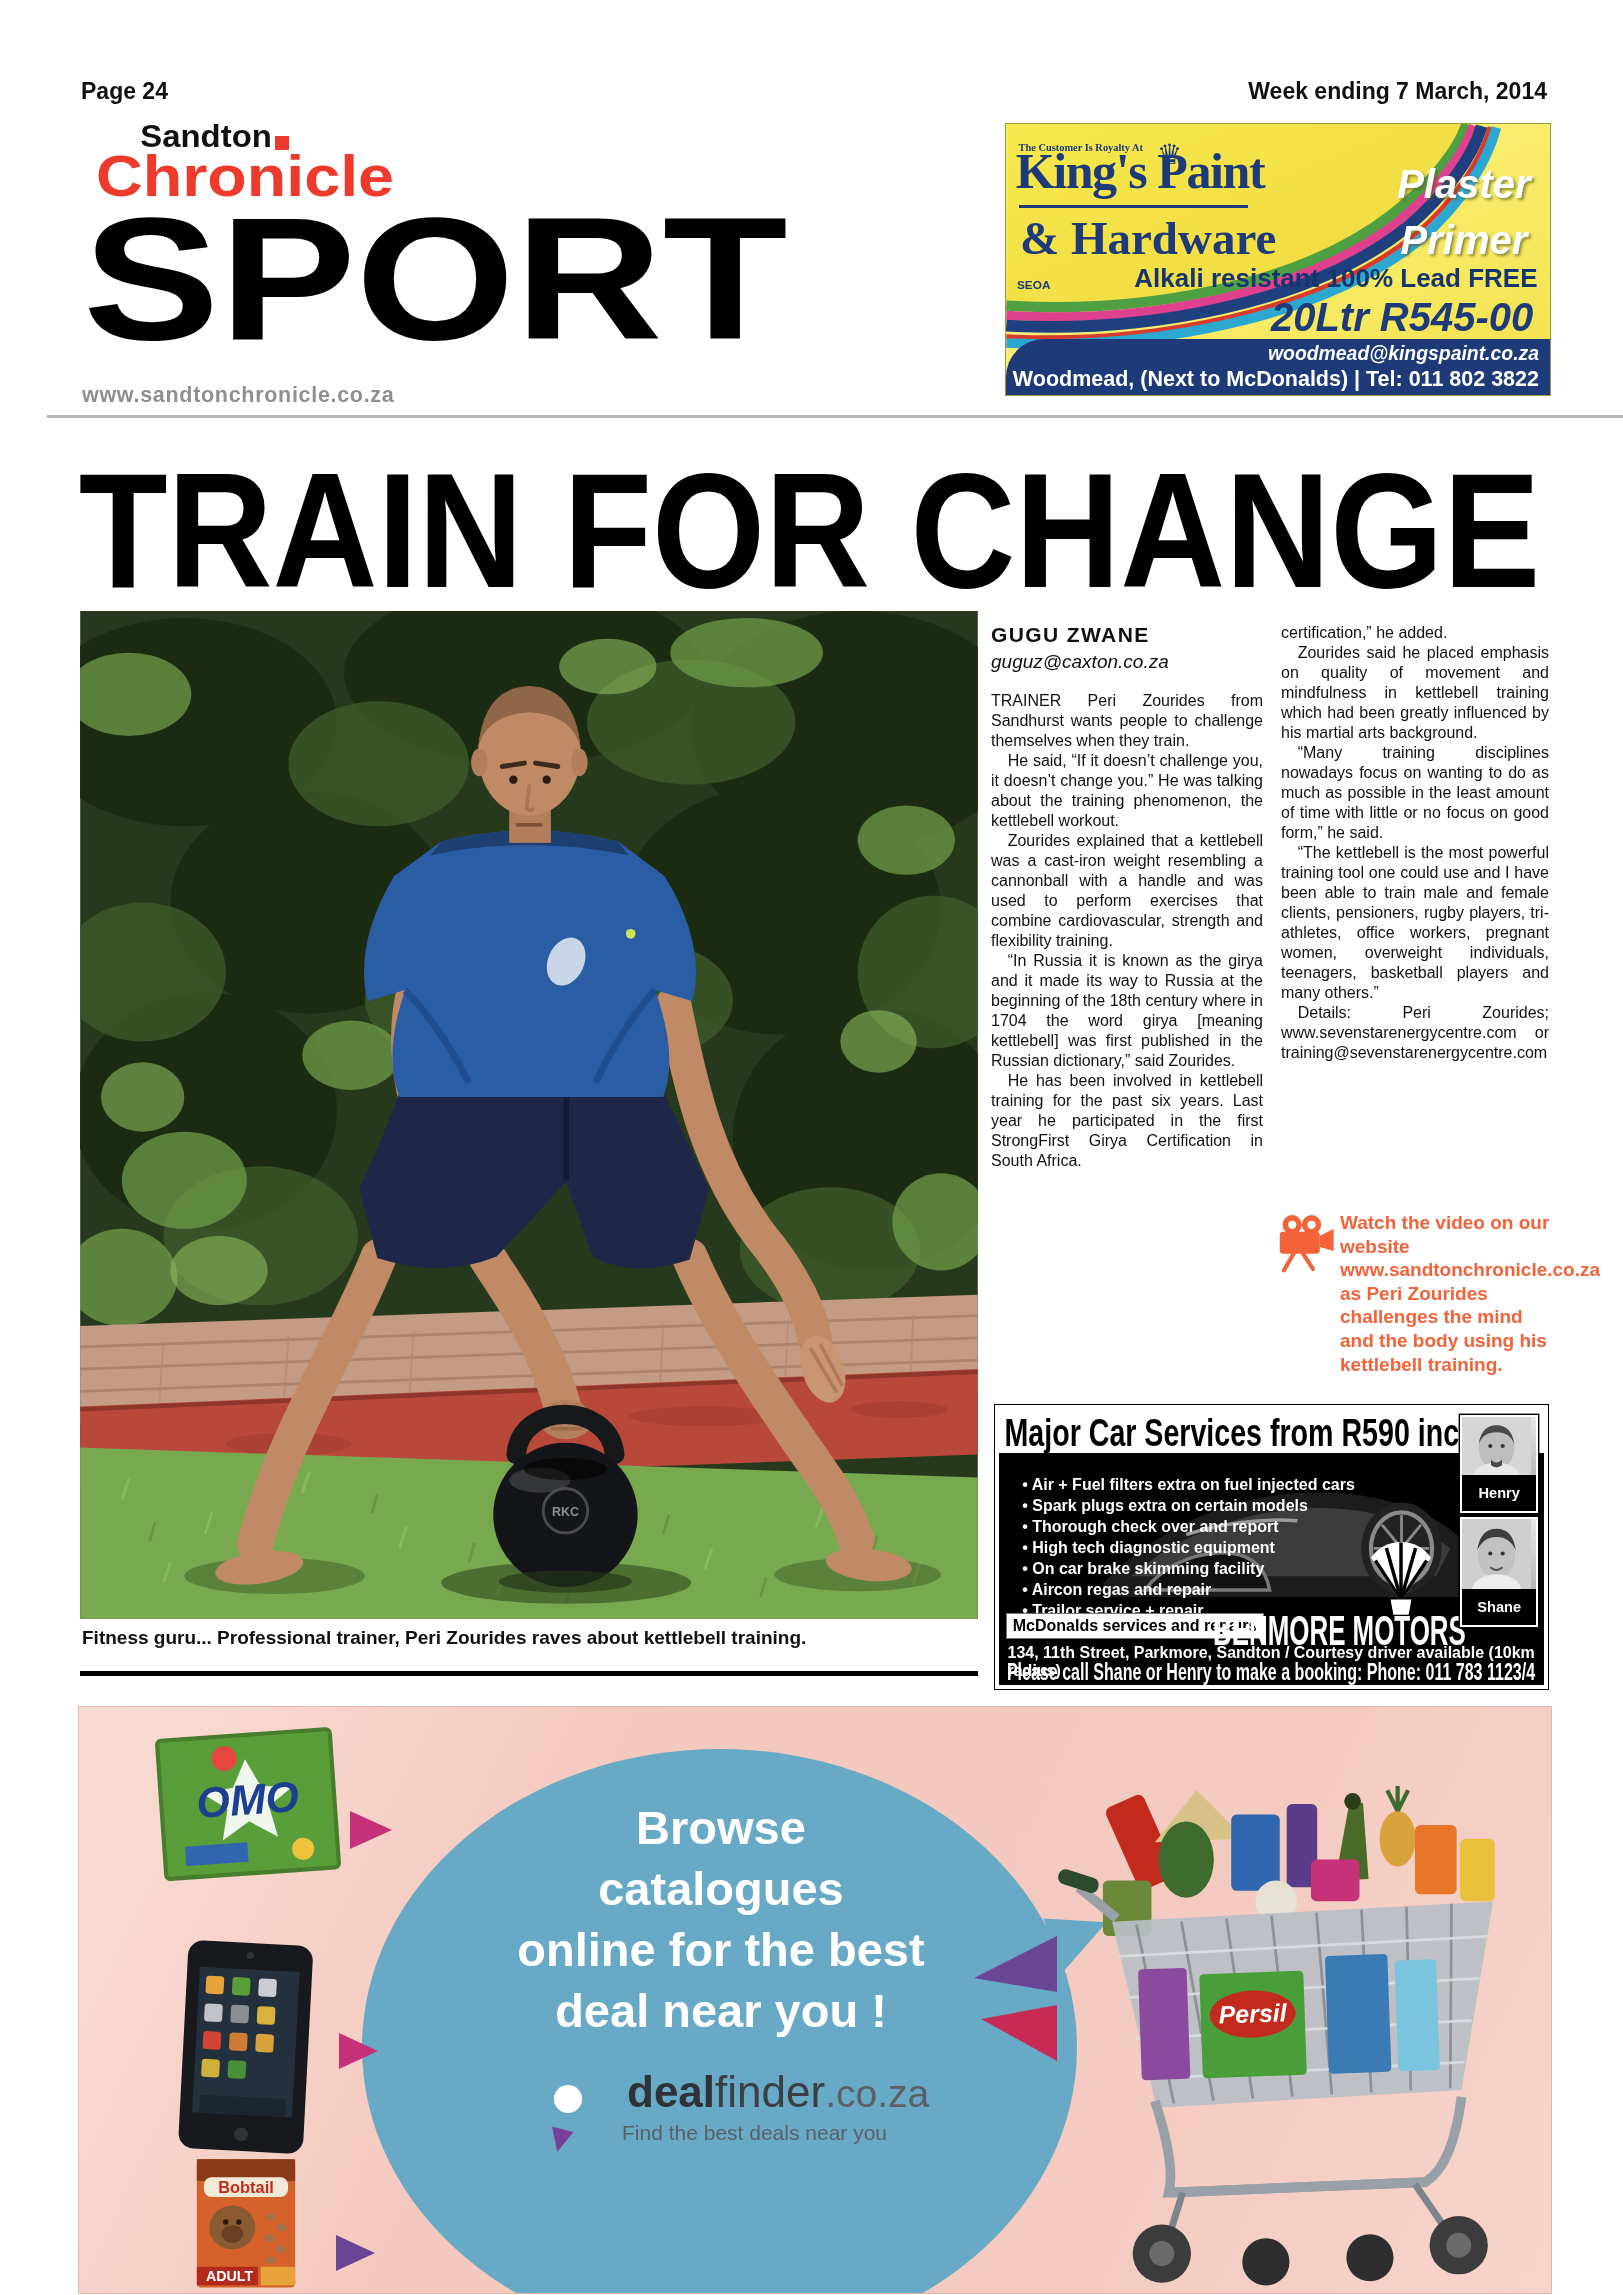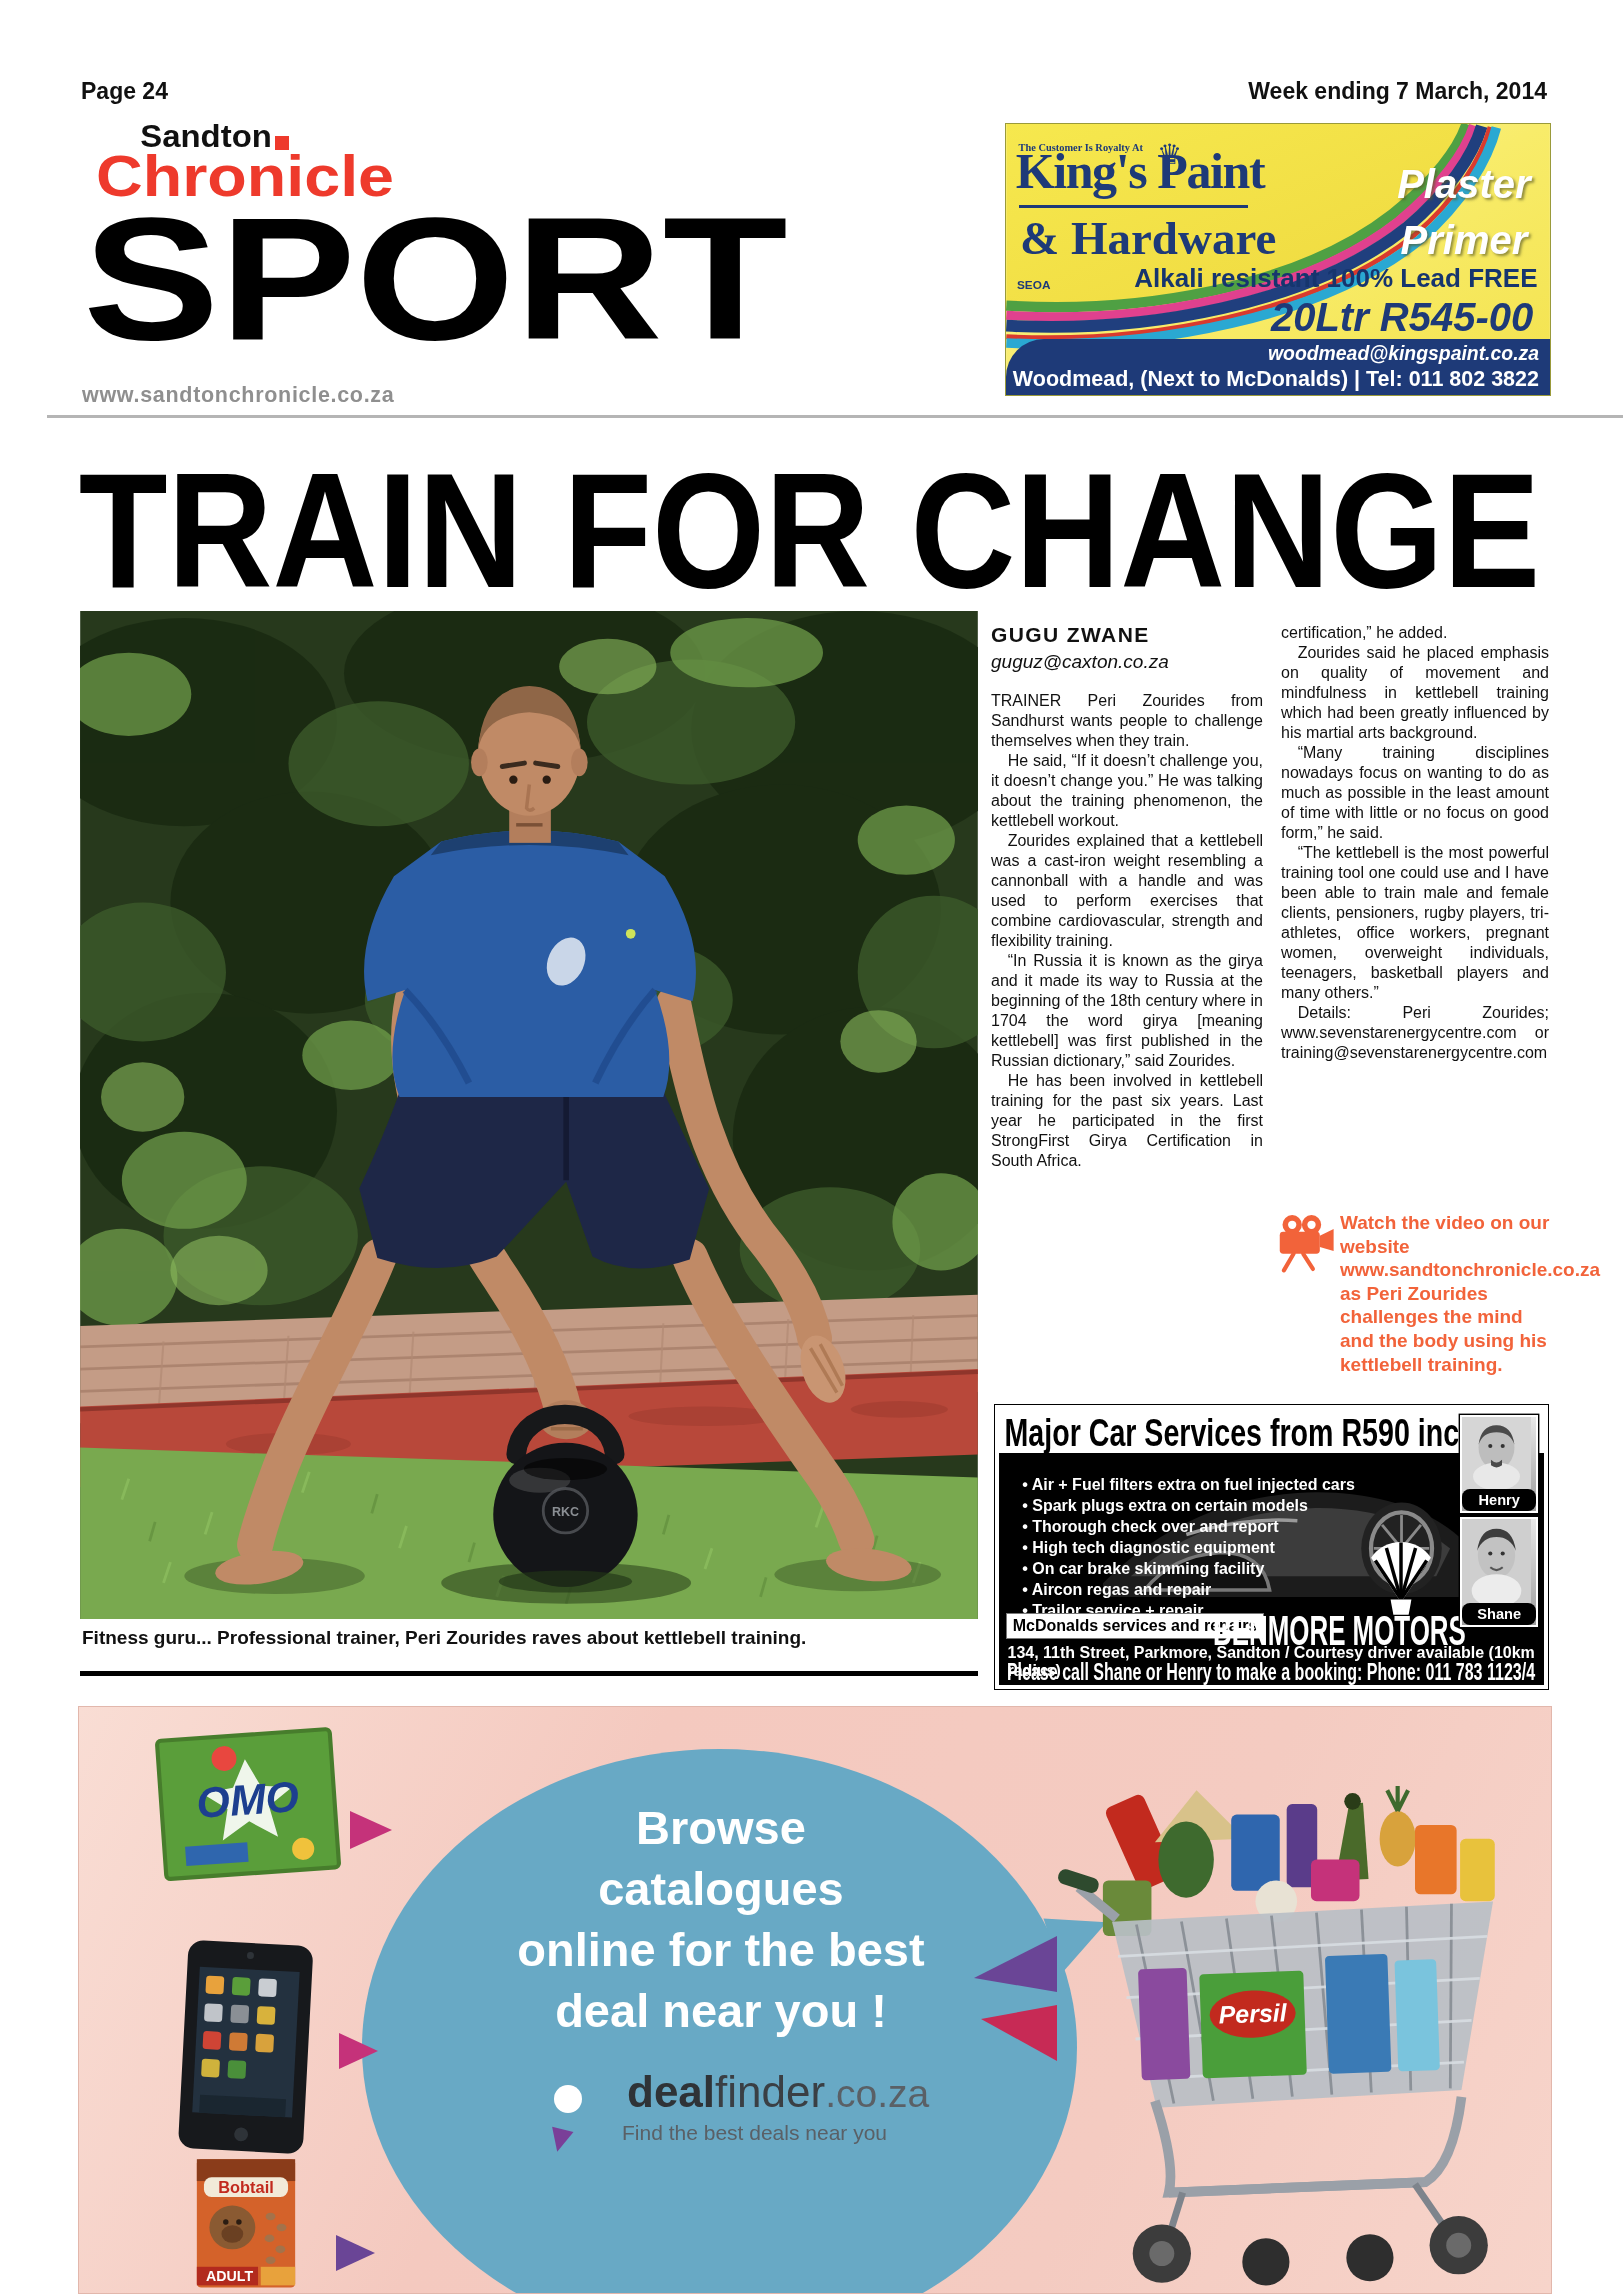--- a/index.html
+++ b/index.html
@@ -50,21 +50,21 @@
   .benmore-headband{position:absolute;left:0;top:0;width:100%;height:44px;background:#fff;
       border-bottom:2.8px solid #000;}
   .benmore-bullets{position:absolute;left:11px;top:53px;color:#fff;font-weight:bold;
       font-size:16px;line-height:21px;margin:12px;padding:0;list-style:none;}
   .benmore-bullets li:before{content:"• ";}
   .lawnmower{position:absolute;left:7px;top:204px;background:#fff;color:#000;
       font-weight:bold;font-size:16px;padding:2.8px 5.6px;border:1.4px solid #777;}
   .benmore-photo{position:absolute;width:74px;background:linear-gradient(180deg,#e8e8e8,#9d9d9d);
       border:2.1px solid #fff;box-shadow:0 0 0 1.4px #000;}
   .benmore-photo .label{position:absolute;left:0;bottom:0;width:100%;background:#000;color:#fff;
-      font-weight:bold;font-size:14.6px;text-align:center;padding:3px 0;border-radius:8px;}
+      font-weight:bold;font-size:14.6px;text-align:center;padding:10px 0;}
   .benmore-address{position:absolute;left:8.3px;top:235px;color:#fff;font-weight:bold;font-size:16px;}
   .benmore-phone{position:absolute;left:0px;bottom:0px;width:100%;color:#fff;font-weight:bold;}
   
   #dealfinder{left:78px;top:1706px;width:1472px;height:586px;overflow:hidden;
       background:linear-gradient(115deg,#f9ddd4 0%,#f4c9bf 34%,#f4cbc1 70%,#f7d4ca 100%);
       border:0.7px solid #e2b7ac;}
   .bubble{position:absolute;border-radius:50%;}
   .blue-ellipse{position:absolute;left:283px;top:42px;width:715px;height:597px;border-radius:50%;
       background:#68a9c5;}
   .blue-tip{position:absolute;left:972px;top:201px;width:0;height:0;

